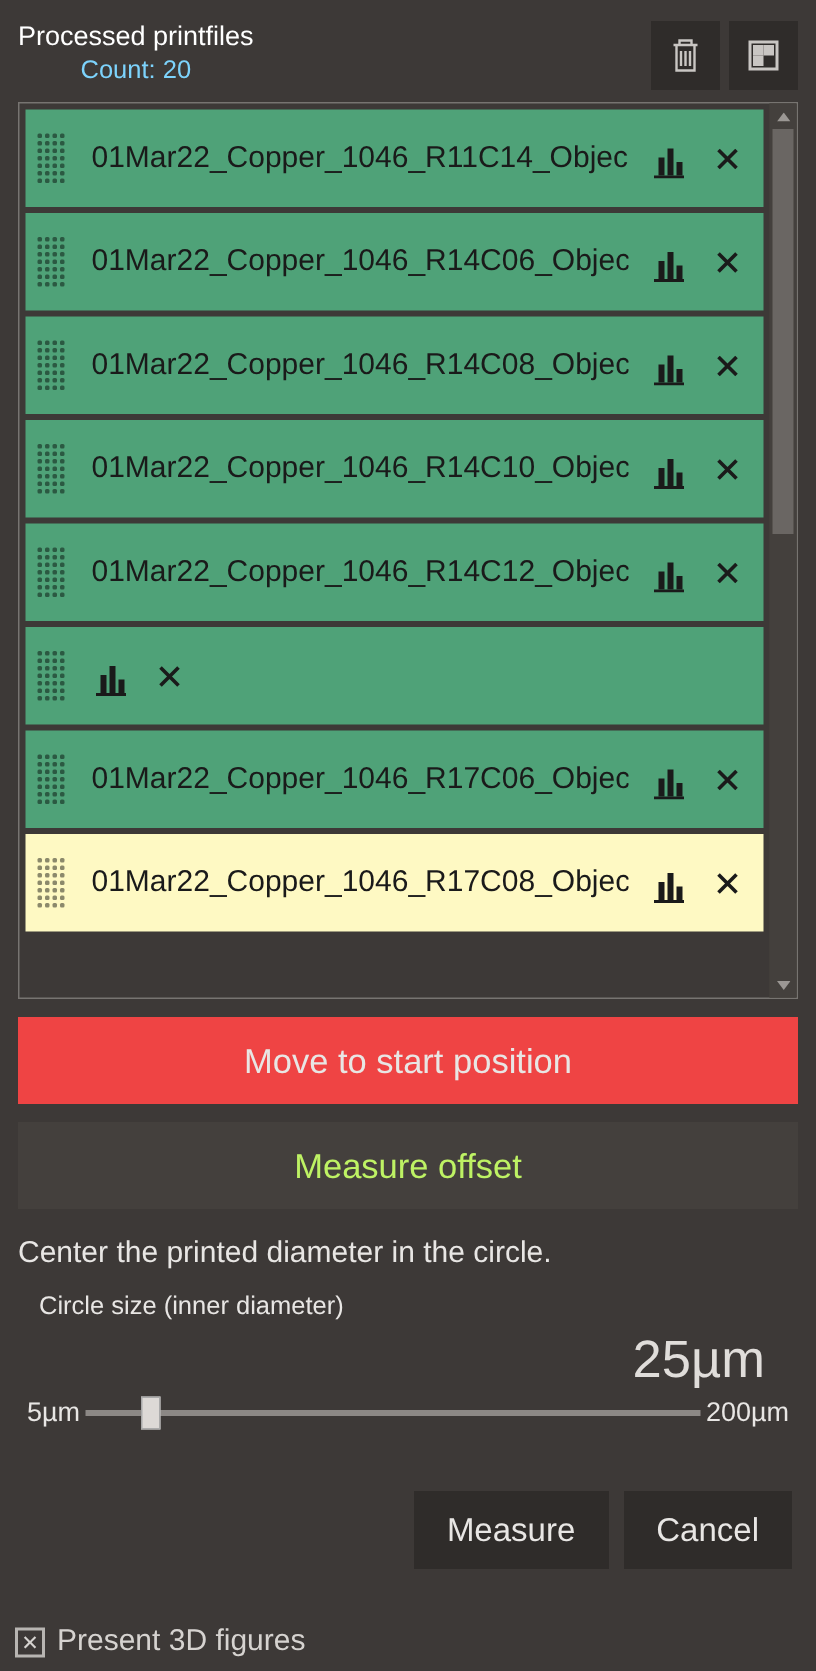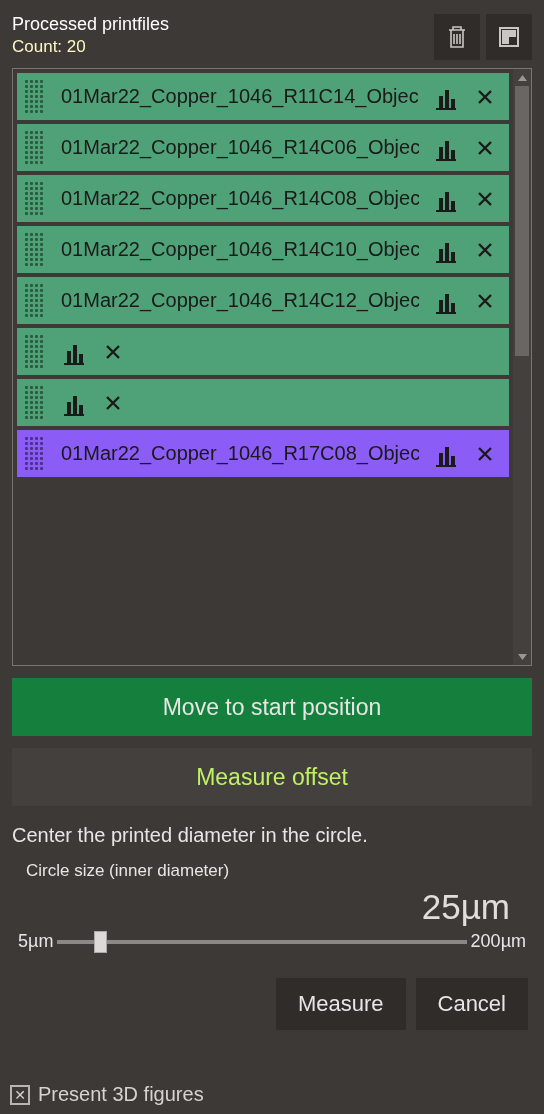--- a/index.html
+++ b/index.html
@@ -26,21 +26,22 @@
     flex-direction: column;
     gap: 2px;
   }
   .title {
     font-weight: 400;
     font-size: 18px;
     color: #fff;
   }
   .count {
     font-size: 17px;
-    color: #fef9c3;
+    color: #7dd3fc;
+    text-align: center;
   }
   .header-buttons {
     display: flex;
     gap: 6px;
   }
   .btn-sq {
     width: 46px;
     height: 46px;
     background: #2f2c2a;
     border: none;
@@ -87,29 +88,29 @@
   }
   .scroll-thumb {
     position: absolute;
     top: 0;
     left: 2px;
     right: 2px;
     height: 48%;
     background: #6a6663;
   }
   .item {
-    height: 47px;
+    height: 65px;
     background: #4fa278;
     display: flex;
     align-items: center;
     padding: 0 12px 0 8px;
     gap: 14px;
   }
   .item.selected {
-    background: #8b5cf6;
+    background: #fef9c3;
   }
   .dotgrid {
     width: 22px;
     height: 34px;
     display: grid;
     grid-template-columns: repeat(4, 3px);
     grid-template-rows: repeat(7, 3px);
     gap: 2px;
     flex-shrink: 0;
   }
@@ -138,21 +139,21 @@
     flex-shrink:0;
     color: #1a1a1a;
     font-size: 20px;
     display:flex;
     align-items:center;
     justify-content:center;
     cursor:pointer;
   }
   .big-btn {
     height: 58px;
-    background: #15803d;
+    background: #ef4444;
     color: #e8e6e4;
     font-size: 23px;
     border: none;
     width: 100%;
     margin-top: 12px;
     cursor:pointer;
   }
   .big-btn.disabled {
     background: #44403d;
     color: #bef264;
@@ -206,20 +207,21 @@
     padding: 0 4px;
   }
   .action-btn {
     height: 52px;
     padding: 0 22px;
     background: #2f2c2a;
     color: #e8e6e4;
     border: none;
     font-size: 22px;
     cursor:pointer;
+    margin-top:16px;
   }
   .footer {
     position: absolute;
     bottom: 8px;
     left: 10px;
     display: flex;
     align-items: center;
     gap: 8px;
     font-size: 20px;
     color: #d6d3d0;
@@ -564,20 +566,21 @@
             <span></span>
             <span></span>
             <span></span>
             <span></span>
             <span></span>
             <span></span>
             <span></span>
             <span></span>
             <span></span>
           </div>
+          <div class="item-label">01Mar22_Copper_1046_R17C06_Objec</div>
           <div class="chart-icon">
             <svg width="24" height="22" viewBox="0 0 24 22">
               <path d="M2 20 L2 22 L22 22 L22 20 Z" fill="#1a1a1a"></path>
               <rect x="5" y="8" width="4" height="12" fill="#1a1a1a"></rect>
               <rect x="11" y="2" width="4" height="18" fill="#1a1a1a"></rect>
               <rect x="17" y="11" width="4" height="9" fill="#1a1a1a"></rect>
             </svg>
           </div>
           <div class="close-x">
             <svg width="14" height="14" viewBox="0 0 14 14" stroke="#1a1a1a" stroke-width="2.4">

